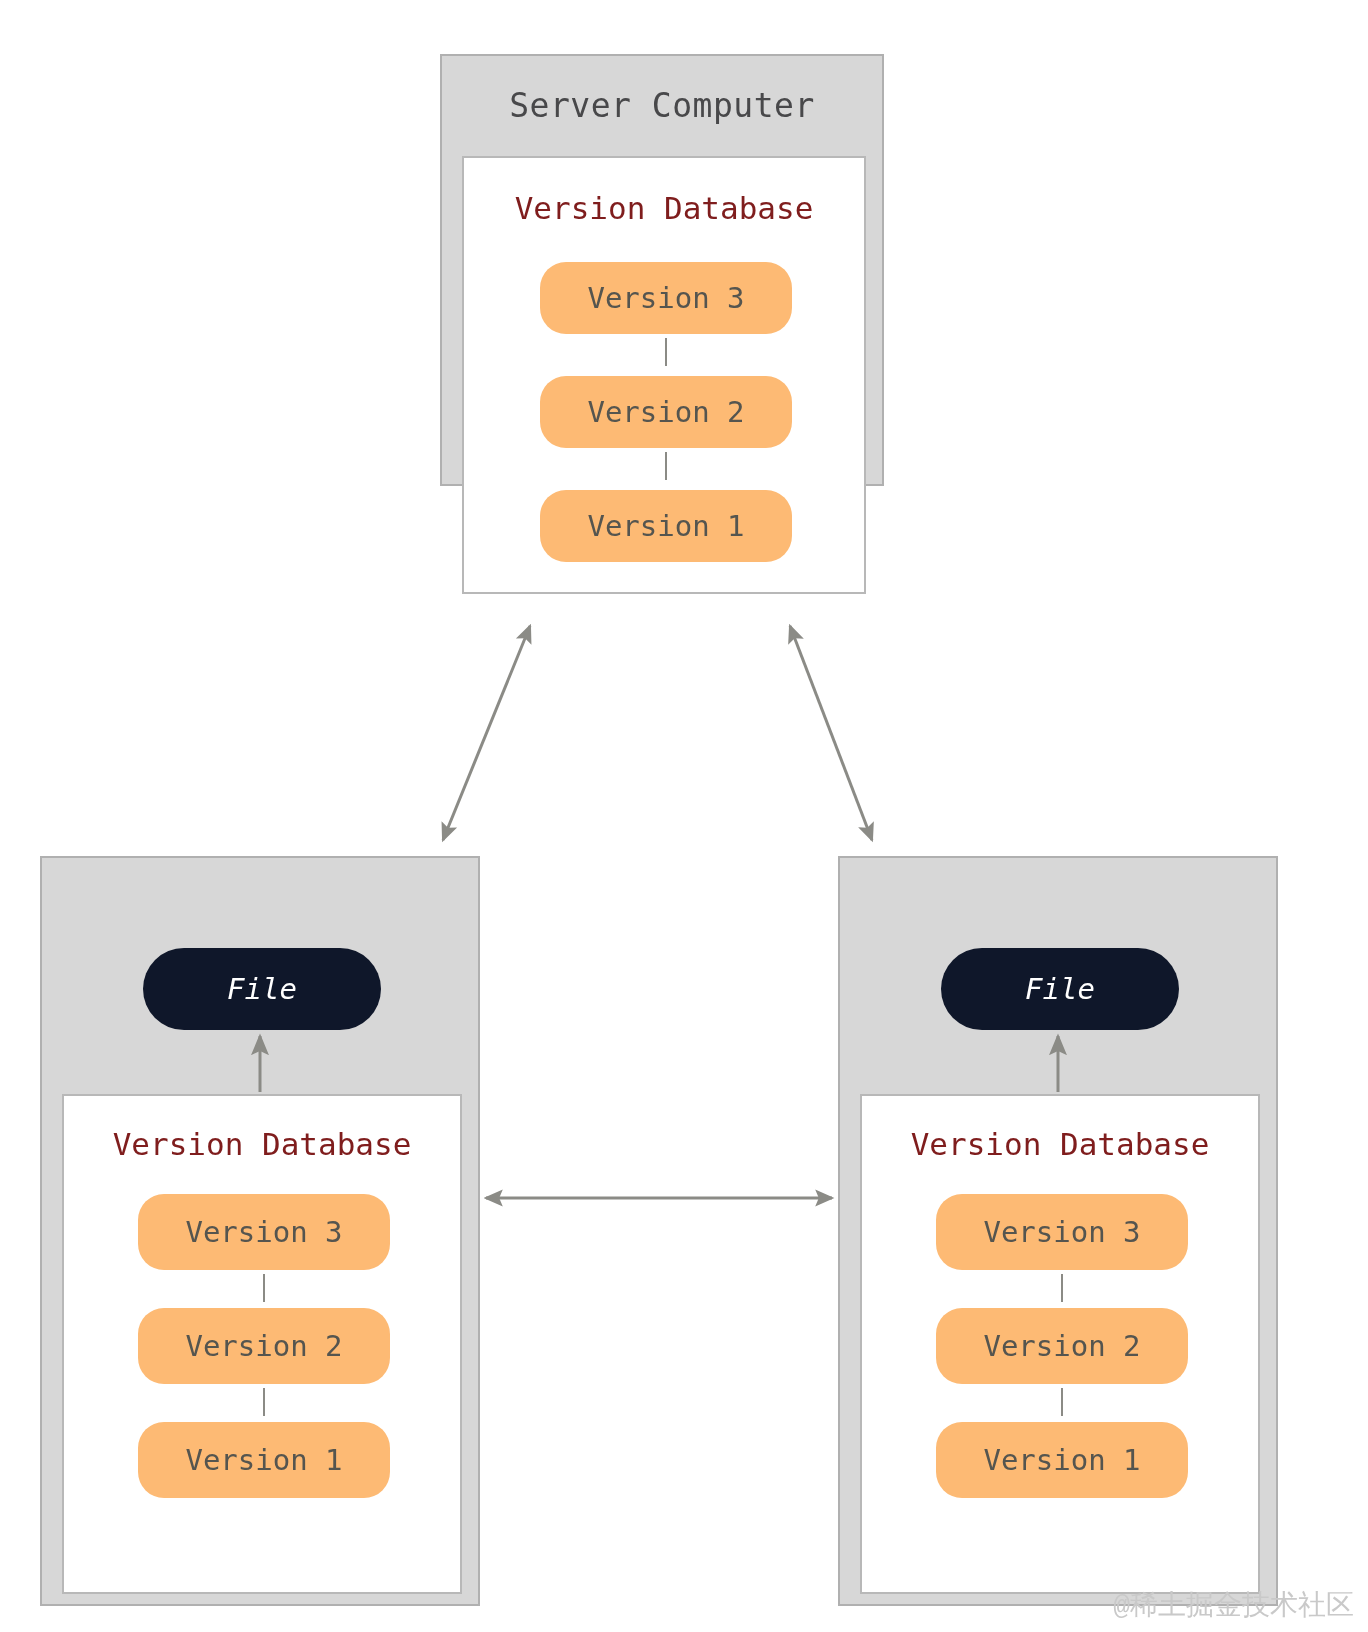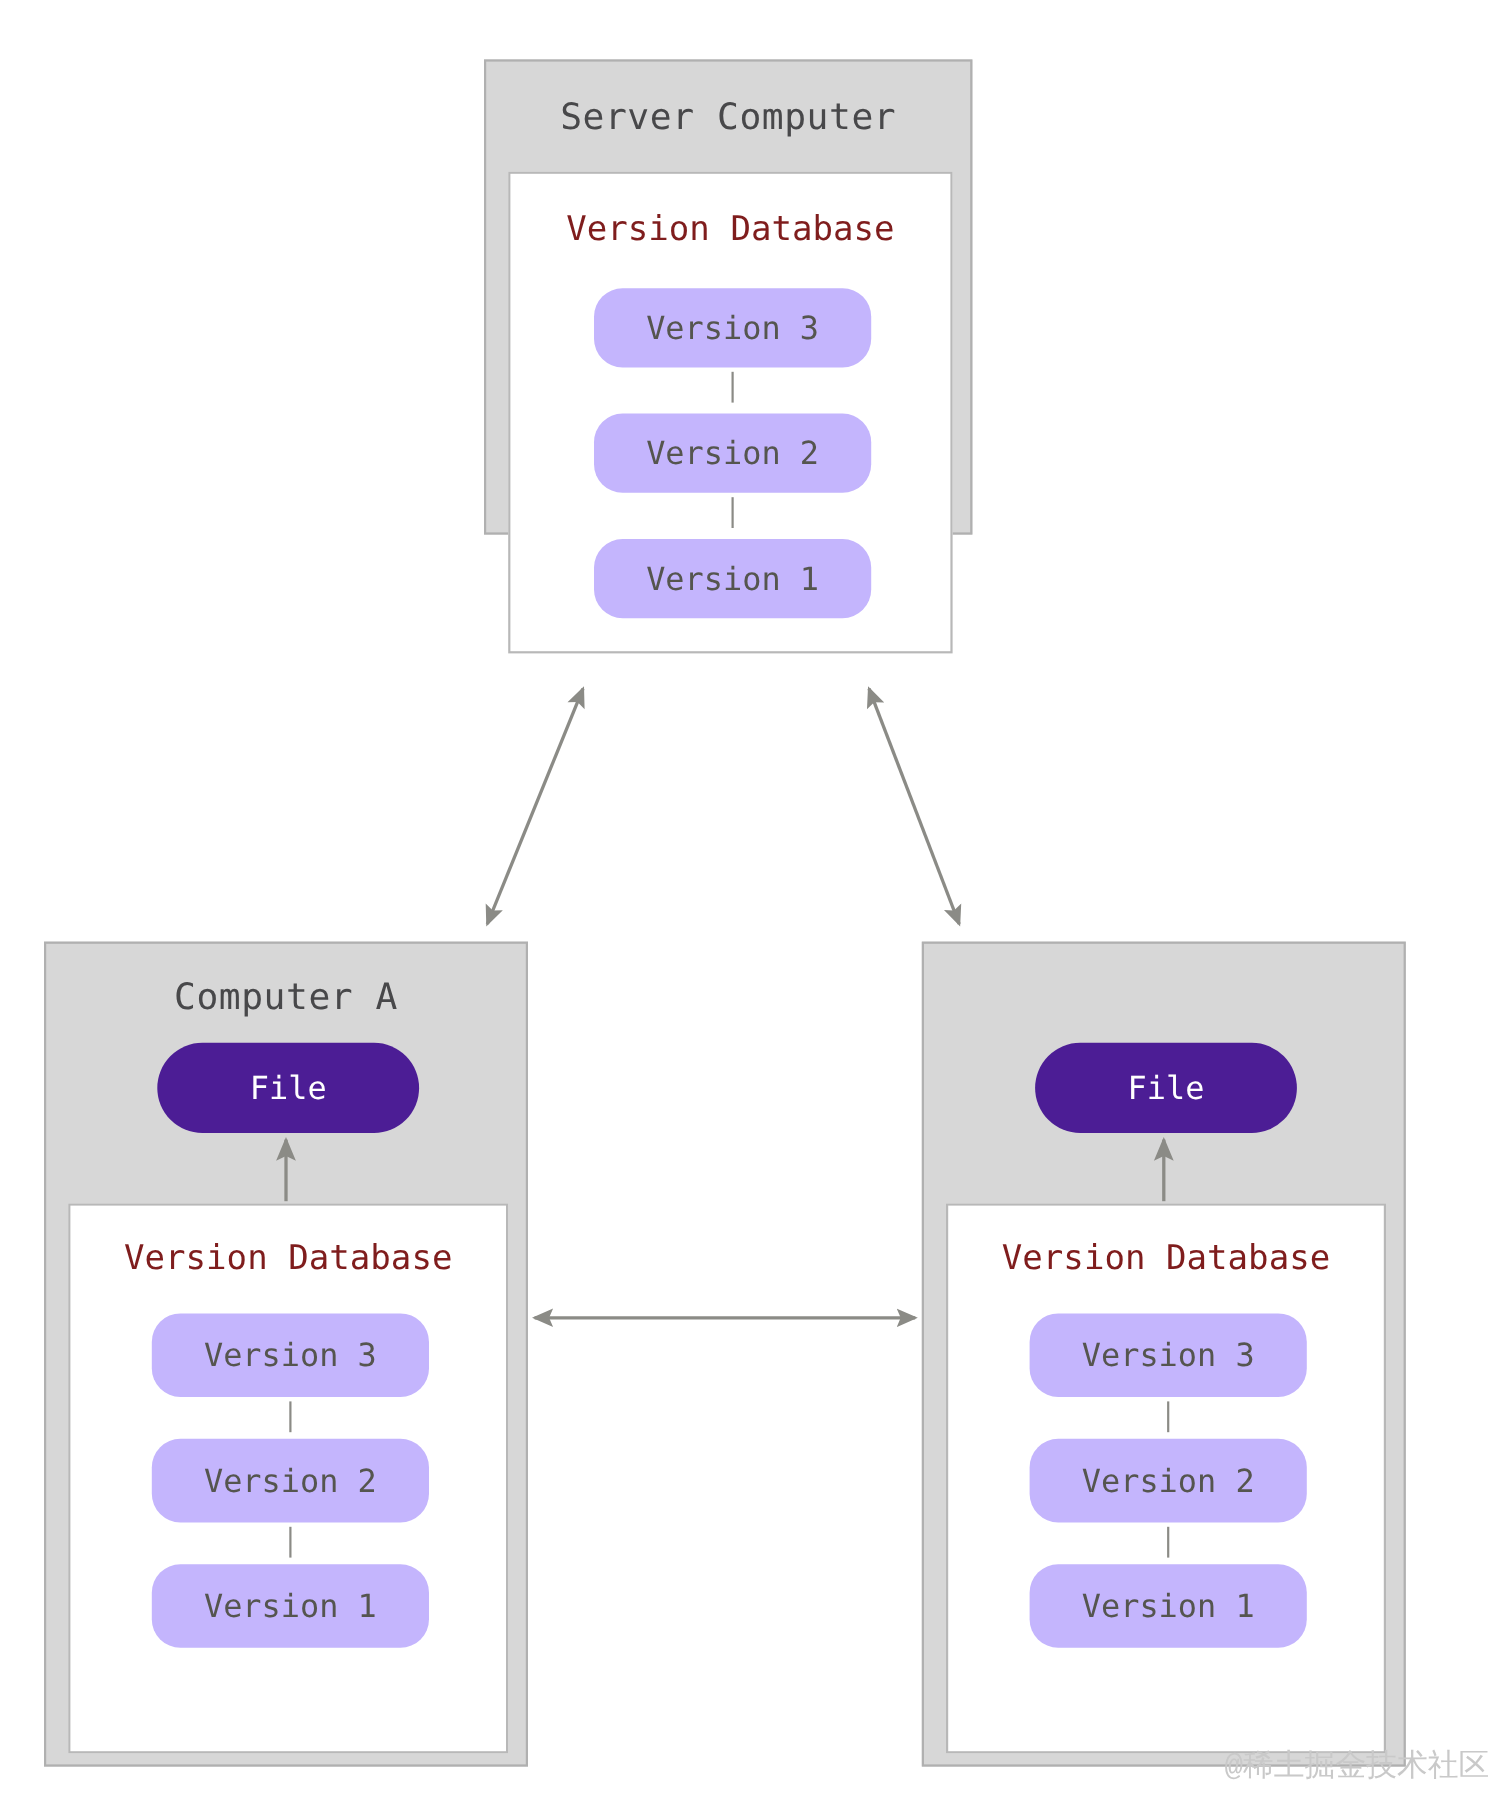--- a/index.html
+++ b/index.html
@@ -52,34 +52,35 @@
     right: 0;
     text-align: center;
     font-size: 31px;
     color: #7f1d1d;
     white-space: nowrap;
   }
 
   
   .pill {
     position: absolute;
-    background: #c4b5fd;
+    background: #fdba74;
     border-radius: 26px;
     display: flex;
     align-items: center;
     justify-content: center;
     font-size: 29px;
     color: #55554f;
     white-space: nowrap;
     box-sizing: border-box;
   }
   .pill.file-pill {
-    background: #4c1d95;
+    background: #0f172a;
     color: #ffffff;
     border-radius: 44px;
+    font-style: italic;
   }
 
   
   .pill-link {
     position: absolute;
     width: 2px;
     background: #8b8b86;
   }
 
   
@@ -125,21 +126,20 @@
       </div>
       <div class="pill-link" style="left:201px; top:294px; height:28px;"></div>
 
       <div class="pill" style="left:76px; top:332px; width:252px; height:72px;">
         <span>Version 1</span>
       </div>
     </div>
   </div>
 
   <div class="computer-box" style="left:40px; top:856px; width:440px; height:750px;">
-    <div class="computer-title" style="top:28px;">Computer A</div>
 
     <div class="pill file-pill" style="left:101px; top:90px; width:238px; height:82px;">
       <span>File</span>
     </div>
 
     <div class="vdb-box" style="left:20px; top:236px; width:400px; height:500px;">
       <div class="vdb-title" style="top:30px;">Version Database</div>
 
       <div class="pill" style="left:74px; top:98px; width:252px; height:76px;">
         <span>Version 3</span>

